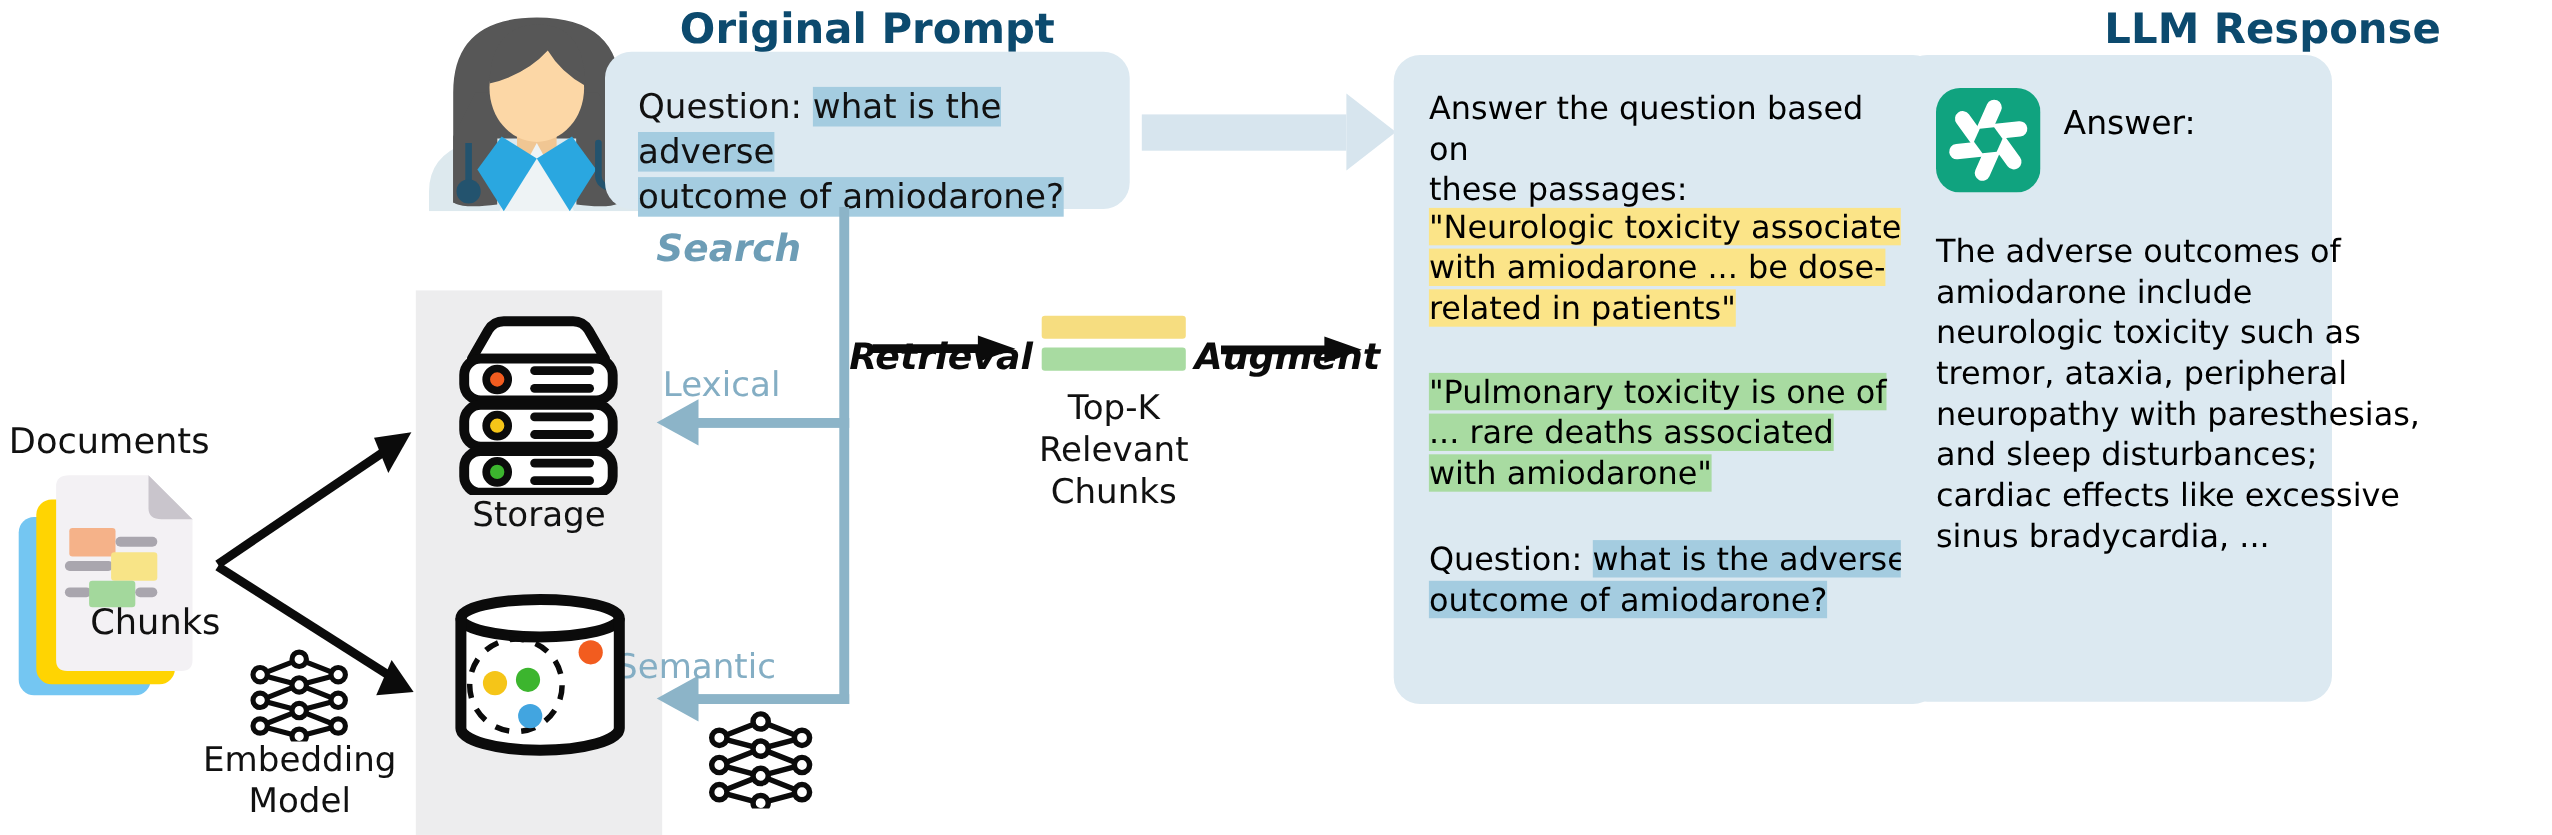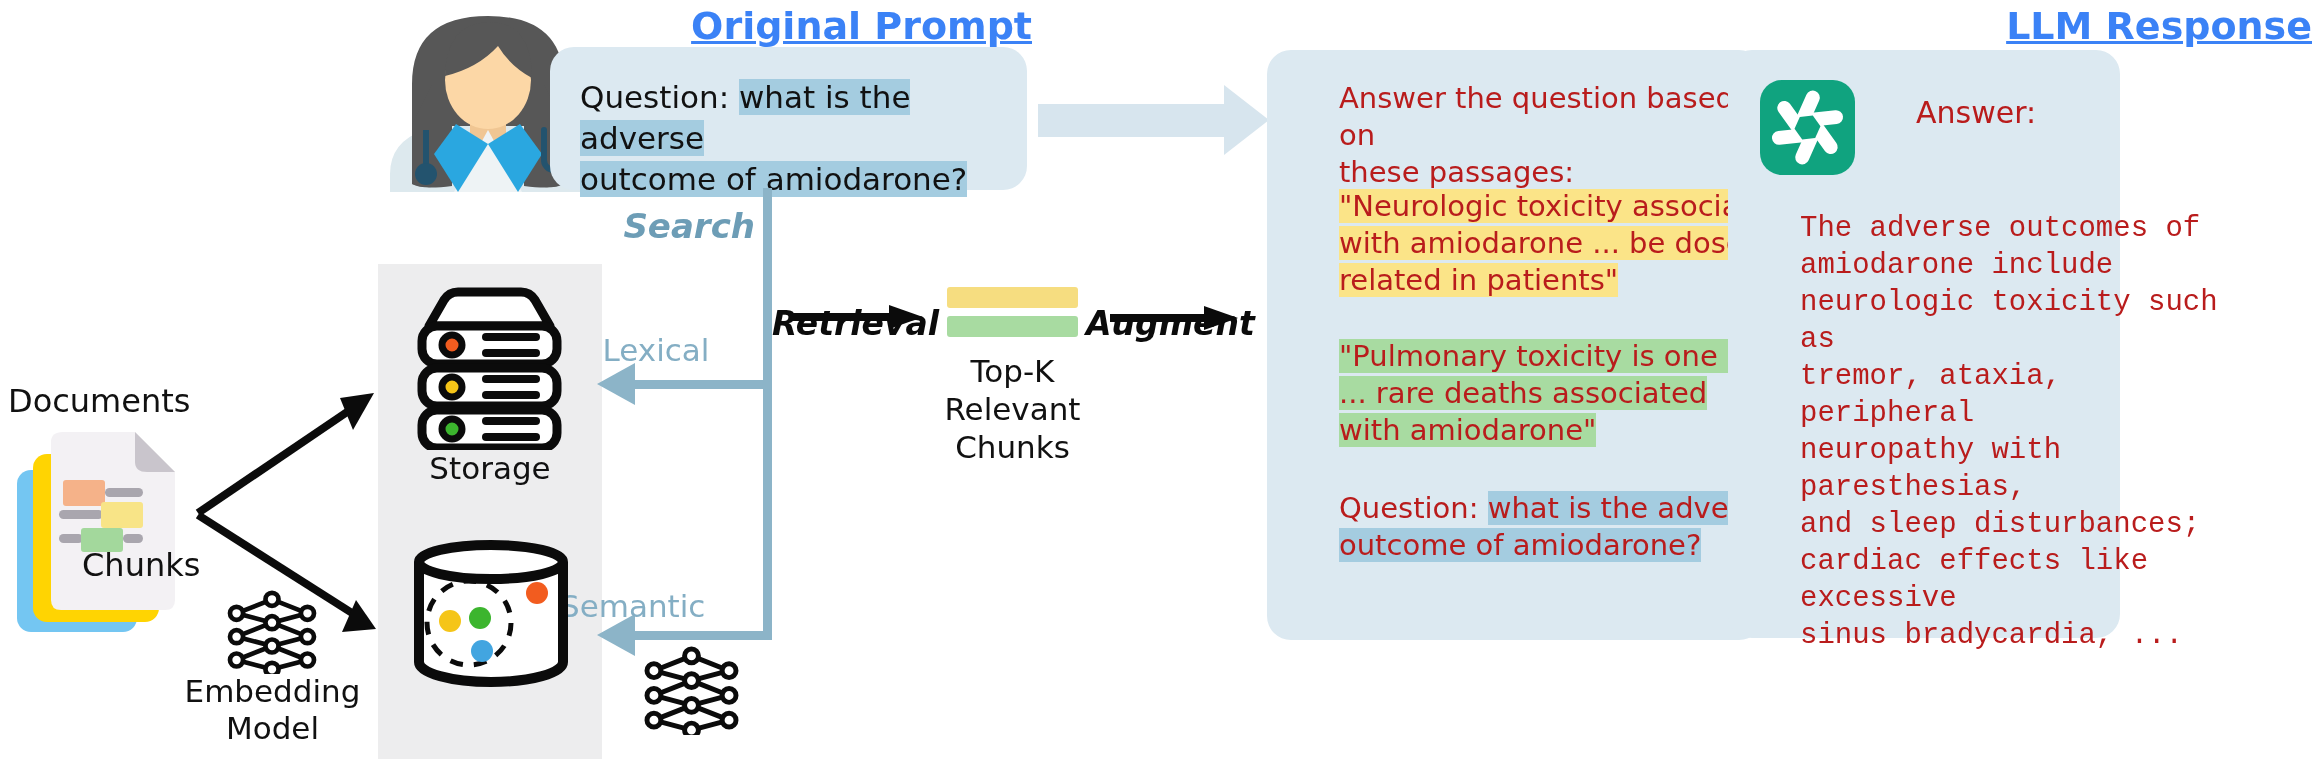--- a/index.html
+++ b/index.html
@@ -2,24 +2,24 @@
 <html><head>
 <meta charset="utf-8">
 <style>
   html,body{margin:0;padding:0;background:#ffffff;}
   #stage{
     position:relative;width:2320px;height:759px;background:#ffffff;
     font-family:"DejaVu Sans","Liberation Sans",sans-serif;color:#111;
     overflow:hidden;
   }
   .abs{position:absolute;}
-  .title{font-size:38px;font-weight:bold;text-align:right;letter-spacing:0px;color:#3b82f6;text-decoration:underline;}
+  .title{font-size:38px;font-weight:bold;text-align:center;letter-spacing:0px;color:#0c4a6e;}
   .bubble{background:#dce9f1;border-radius:24px;}
   .preline{white-space:pre-line;}
-  .boxtext{font-size:29px;line-height:37px;color:#b91c1c;margin-left:40px;}
+  .boxtext{font-size:29px;line-height:37px;color:#000000;}
   .qtext{font-size:31px;line-height:41px;color:#111;}
   .hl-blue{background:#a4cce0;}
   .hl-yellow{background:#fbe488;}
   .hl-green{background:#a8dba1;}
   .steel{color:#84aec4;}
   .steel-bold{color:#6d9db6;font-weight:bold;font-style:italic;}
   .blackflow{font-weight:bold;font-style:italic;color:#0b0b0b;font-size:33px;margin-top:38px;}
   .sidelabel{font-size:31px;}
   .iconlabel{font-size:31px;color:#111;text-align:center;}
   .panel{background:#ededee;}
@@ -78,21 +78,21 @@
   <svg class="abs" style="left:595px;top:188px;" width="185" height="475" viewBox="0 0 185 475">
     <rect x="168" y="0" width="9" height="452" fill="#8cb4c8"></rect>
 
     <rect x="28" y="192" width="149" height="9" fill="#8cb4c8"></rect>
     <polygon points="2,196 40,175 40,217" fill="#8cb4c8"></polygon>
 
     <rect x="28" y="443" width="149" height="9" fill="#8cb4c8"></rect>
     <polygon points="2,447 40,426 40,468" fill="#8cb4c8"></polygon>
   </svg>
 
-  <div class="abs steel-bold" style="left:570px;top:206px;width:185px;text-align:right;font-size:34px;">Search</div>
+  <div class="abs steel-bold" style="left:570px;top:206px;width:185px;text-align:center;font-size:34px;">Search</div>
   <div class="abs steel sidelabel" style="left:560px;top:332px;width:192px;text-align:center;">Lexical</div>
   <div class="abs steel sidelabel" style="left:560px;top:588px;width:202px;text-align:left;">Semantic</div>
 
   <div class="abs blackflow" style="left:772px;top:266px;">Retrieval</div>
   <svg class="abs" style="left:793px;top:303px;" width="132" height="28" viewBox="0 0 132 28">
     <line x1="0" y1="14" x2="100" y2="14" stroke="#0b0b0b" stroke-width="8"></line>
     <polygon points="96,2 130,14 96,26" fill="#0b0b0b"></polygon>
   </svg>
 
   <div class="abs blackflow" style="left:1086px;top:266px;">Augment</div>
@@ -145,21 +145,21 @@
         <g transform="rotate(240)">
             <rect x="-7" y="-38" width="14" height="40" rx="7" fill="#ffffff" transform="rotate(24 0 -18)"></rect>
           </g>
         <g transform="rotate(300)">
             <rect x="-7" y="-38" width="14" height="40" rx="7" fill="#ffffff" transform="rotate(24 0 -18)"></rect>
           </g>
         <polygon points="0,-13 11.3,-6.5 11.3,6.5 0,13 -11.3,6.5 -11.3,-6.5" fill="#10a37f" transform="rotate(24)"></polygon>
       </g>
     </svg>
     <div class="abs boxtext" style="left:148px;top:44px;font-size:30px;">Answer:</div>
-    <div class="abs boxtext preline" style="left:32px;top:160px;width:450px;font-family:Liberation Mono, monospace;">The adverse outcomes of
+    <div class="abs boxtext preline" style="left:32px;top:160px;width:450px;">The adverse outcomes of
 amiodarone include
 neurologic toxicity such as
 tremor, ataxia, peripheral
 neuropathy with paresthesias,
 and sleep disturbances;
 cardiac effects like excessive
 sinus bradycardia, ...</div>
   </div>
 
   <div class="abs sidelabel" style="left:8px;top:382px;font-size:32px;color:#111;">Documents</div>

